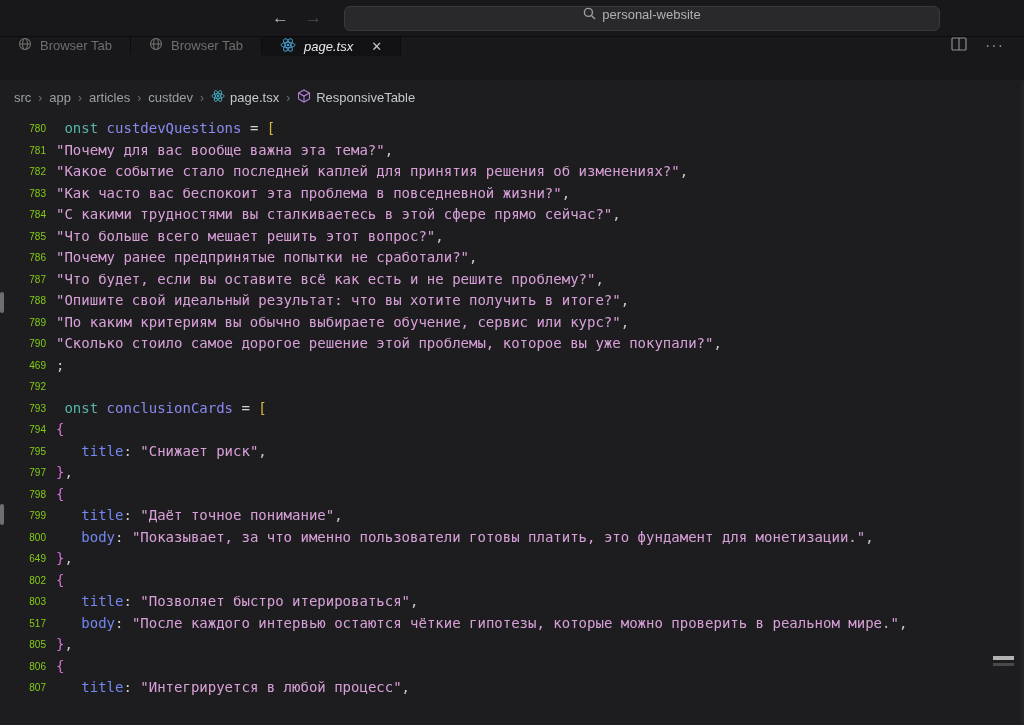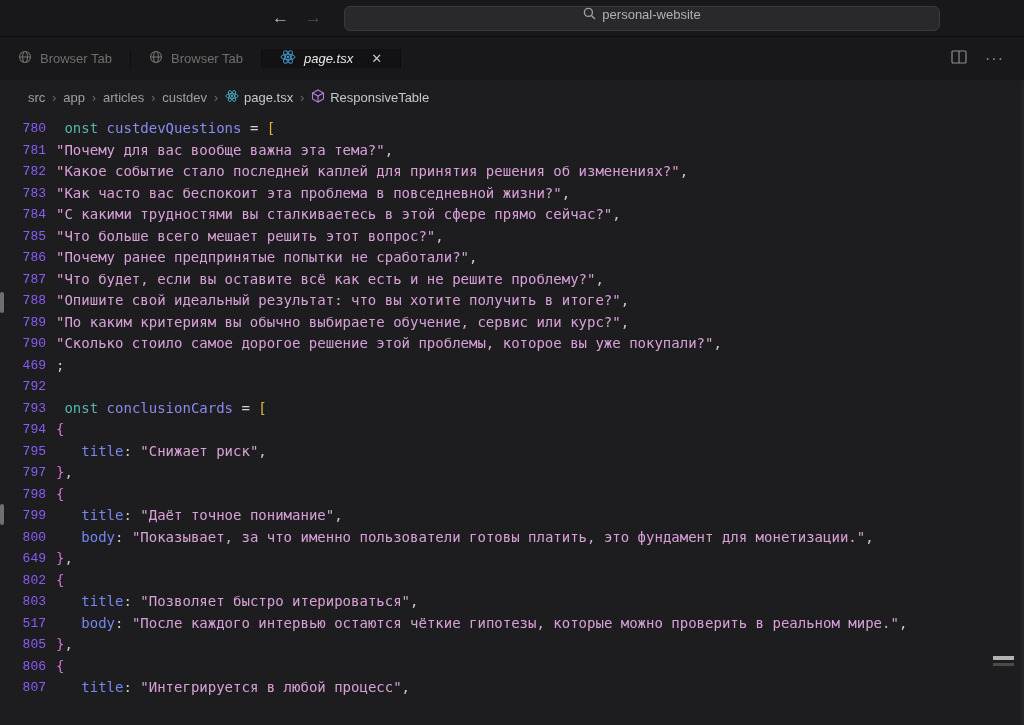--- a/index.html
+++ b/index.html
@@ -18,46 +18,46 @@
   .arrow-back { color:#b4b4b4; cursor:pointer; }
   .arrow-fwd  { color:#4c4c4c; }
   .searchbox {
     margin-left:22px; width:596px; height:25px; background:#29292b;
     border:1px solid #3a3a3c; border-radius:6px;
     display:flex; justify-content:center; gap:6px;
     color:#aeb2b6; font-size:13px;
   }
   .searchbox svg { display:block; }
   
-  .tabbar { height:43px; background:#18181a; display:flex; align-items:center; }
+  .tabbar { height:43px; background:#18181a; display:flex; align-items:flex-start; }
   .tab {
     display:flex; align-items:center; gap:8px; padding:0 18px;
     border-right:1px solid #0c0c0c; font-size:13px; color:#6f6f6f; cursor:pointer;
   }
   .tab .tab-label { white-space:nowrap; }
   .tab.active { background:#121214; color:#e8e8e8; }
   .tab.active .tab-label { font-style:italic; }
   .tab-close { margin-left:10px; color:#c6c6c6; font-size:13px; }
   .tab-spacer { flex:1; }
   .tab-actions { display:flex; align-items:center; gap:18px; padding:0 20px; color:#8d8d8d; }
   .more-dots { font-size:16px; letter-spacing:1px; color:#8d8d8d; }
   
   .breadcrumbs {
     height:35px; display:flex; align-items:center; gap:7px;
-    padding-left:28px; font-size:13px; color:#9aa0a5; background:#1d1d1f;
+    padding-left:14px; font-size:13px; color:#9aa0a5; background:#1d1d1f;
   }
   .crumb { white-space:nowrap; cursor:pointer; }
   .crumb-sep { color:#6b7075; font-size:12px; }
   .crumb-file, .crumb-symbol { color:#c3c8cd; display:flex; align-items:center; gap:5px; }
   
   .editor { position:relative; padding-top:3px; }
   .code-row { display:flex; height:21.5px; line-height:21.5px; }
   .ln {
-    width:46px; text-align:right; color:#8b5cf6; flex:none;
-    font-family:Liberation Mono, monospace; font-size:13px; cursor:pointer;
+    width:46px; text-align:right; color:#84cc16; flex:none;
+    font-family:Liberation Sans, sans-serif; font-size:10px; cursor:pointer;
   }
   .code-text {
     margin-left:10px; white-space:pre;
     font-family:"DejaVu Sans Mono", monospace; font-size:14px; cursor:text;
   }
   .tk-kw  { color:#56b6a9; }
   .tk-var { color:#8a8af0; }
   .tk-key { color:#7487f0; }
   .tk-op  { color:#d4d4d4; }
   .tk-pun { color:#cccccc; }

